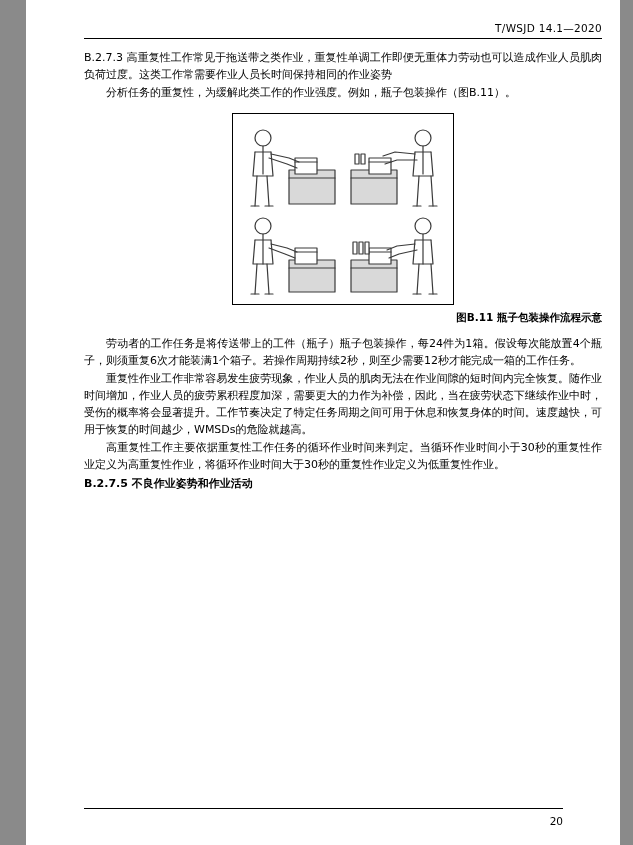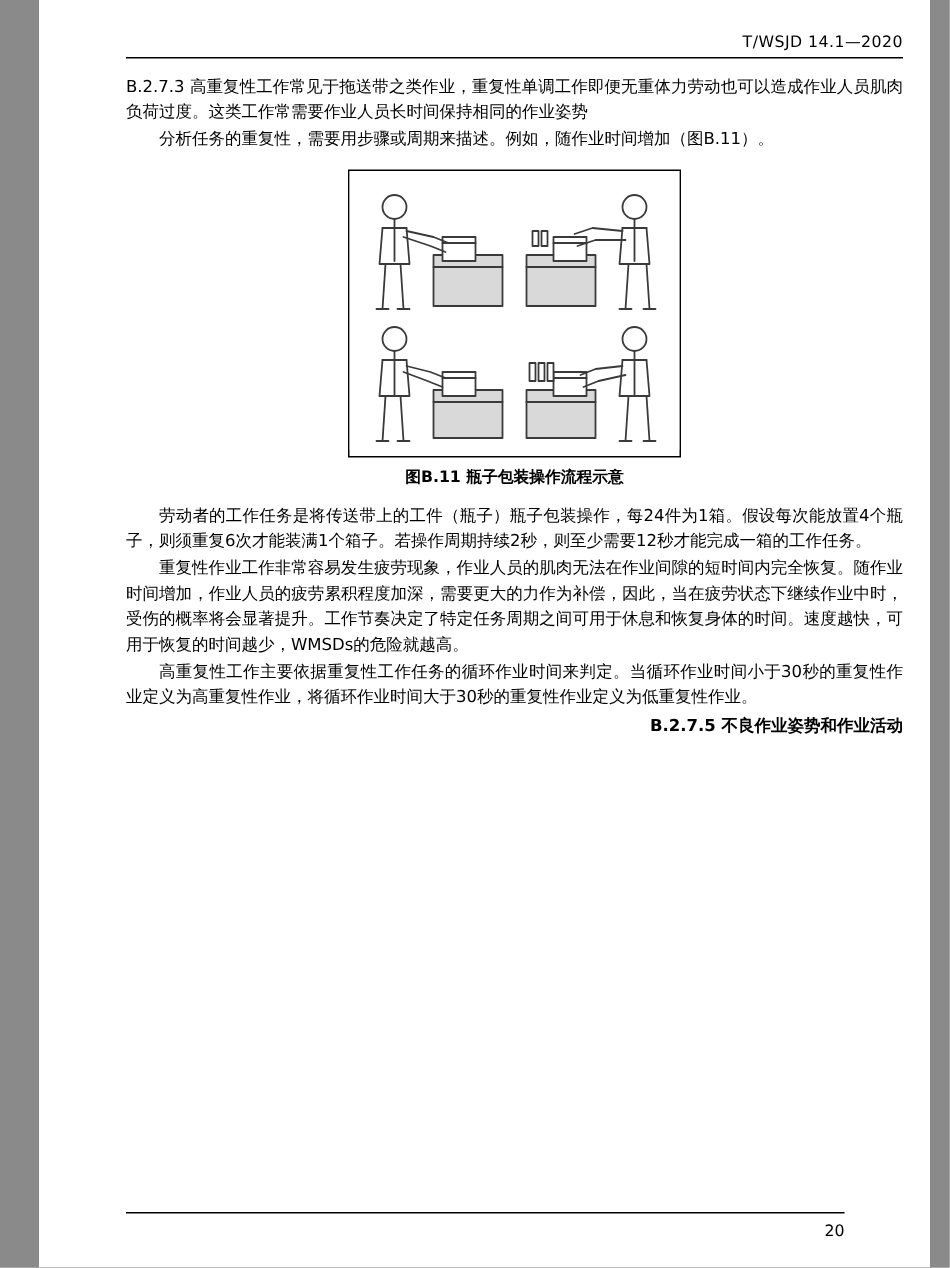--- a/index.html
+++ b/index.html
@@ -48,34 +48,33 @@
   }
   p.indent {
     text-indent: 22px;
   }
   p.heading {
     font-size: 11px;
     line-height: 1.55;
     margin: 0 0 1px 0;
     font-weight: bold;
     color: #000;
-    text-align: right;
   }
   .fig-block {
     margin: 12px 0 6px 0;
     text-align: center;
   }
   .fig-frame {
     display: inline-block;
     border: 1px solid #000;
     padding: 0;
     background: #fff;
   }
   .fig-caption {
-    text-align: center;
+    text-align: right;
     font-size: 10.5px;
     font-weight: bold;
     margin: 6px 0 10px 0;
     color: #000;
   }
   .footer-rule {
     position: absolute;
     left: 58px;
     right: 57px;
     bottom: 36px;
@@ -94,21 +93,21 @@
 
 <div class="page">
   <div class="page-inner">
 
     <div class="header">
       <span>T/WSJD 14.1—2020</span>
     </div>
     <div class="header-rule"></div>
 
     <p class="body">B.2.7.3 高重复性工作常见于拖送带之类作业，重复性单调工作即便无重体力劳动也可以造成作业人员肌肉负荷过度。这类工作常需要作业人员长时间保持相同的作业姿势</p>
-    <p class="body indent">分析任务的重复性，需要用步骤或周期来描述。例如，随作业时间增加（图B.11）。</p>
+    <p class="body indent">分析任务的重复性，为缓解此类工作的作业强度。例如，瓶子包装操作（图B.11）。</p>
 
     <div class="fig-block">
       <div class="fig-frame">
         <svg width="220" height="186" viewBox="0 0 220 186">
           <rect x="0" y="0" width="220" height="186" fill="#ffffff"></rect>
           <line x1="110" y1="6" x2="110" y2="180" stroke="#ffffff" stroke-width="1"></line>
 
           <g stroke="#3a3a3a" stroke-width="1.2" fill="none" stroke-linecap="round" stroke-linejoin="round">
 
             <rect x="56" y="56" width="46" height="34" fill="#d9d9d9" stroke="#3a3a3a"></rect>

